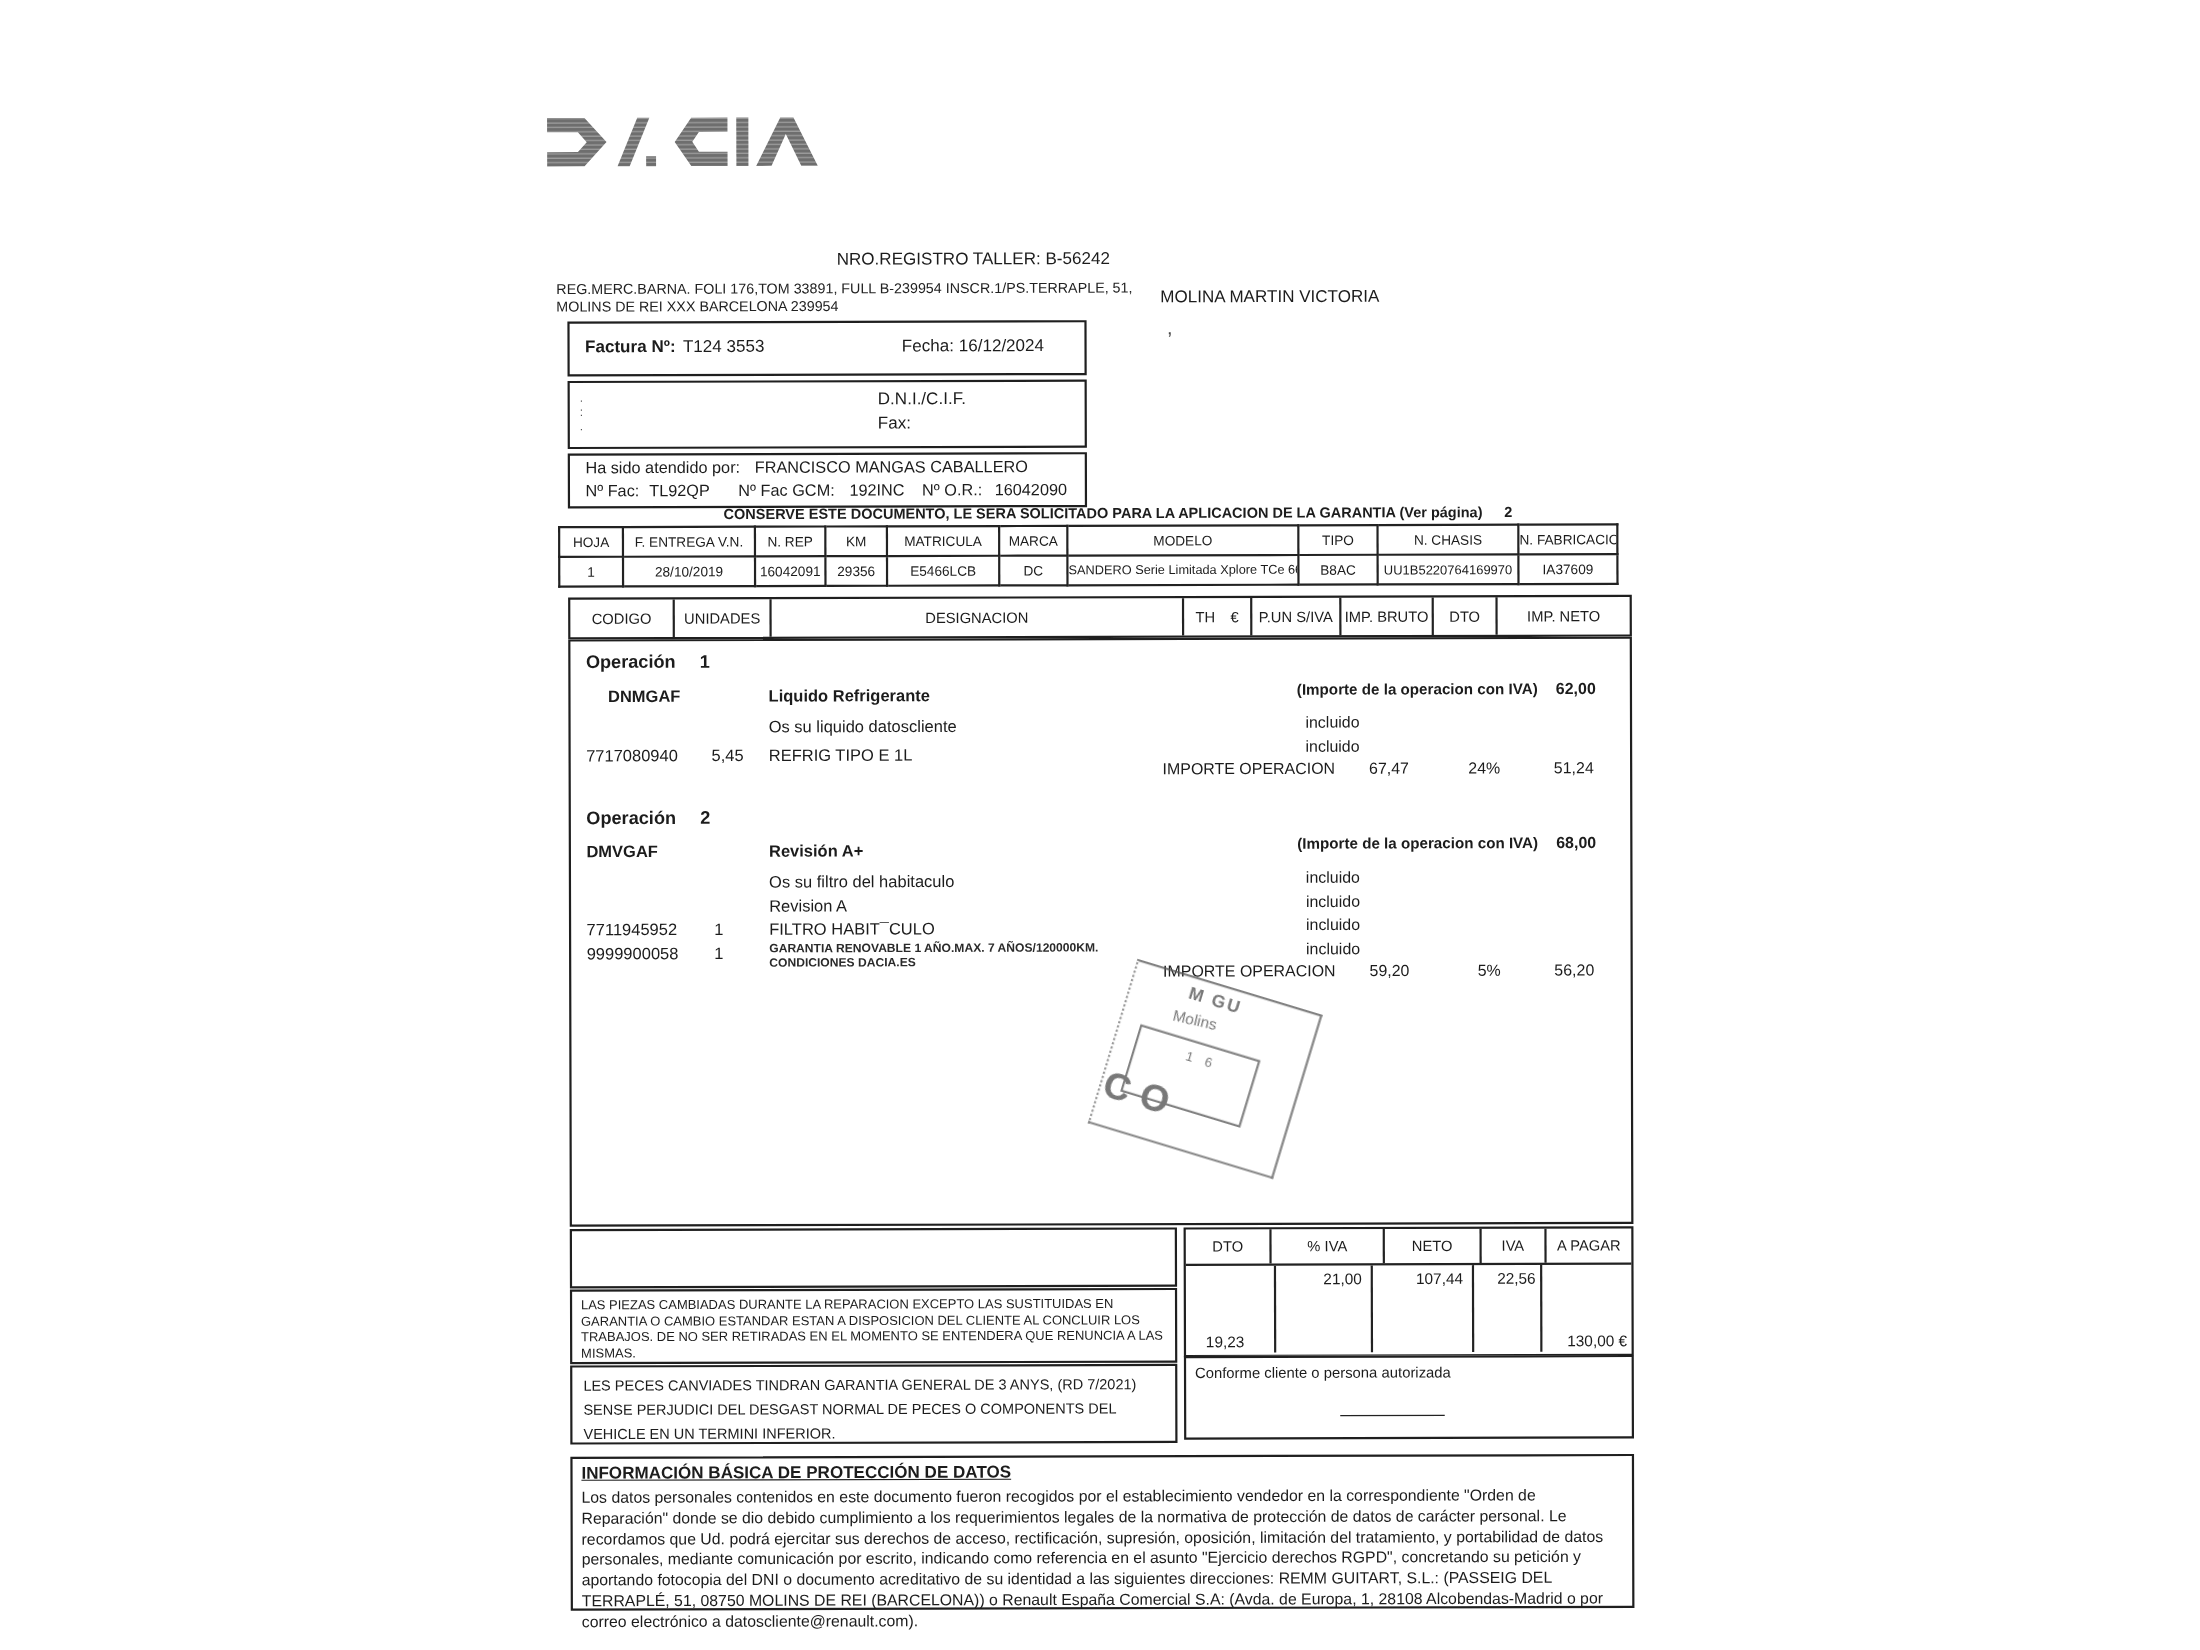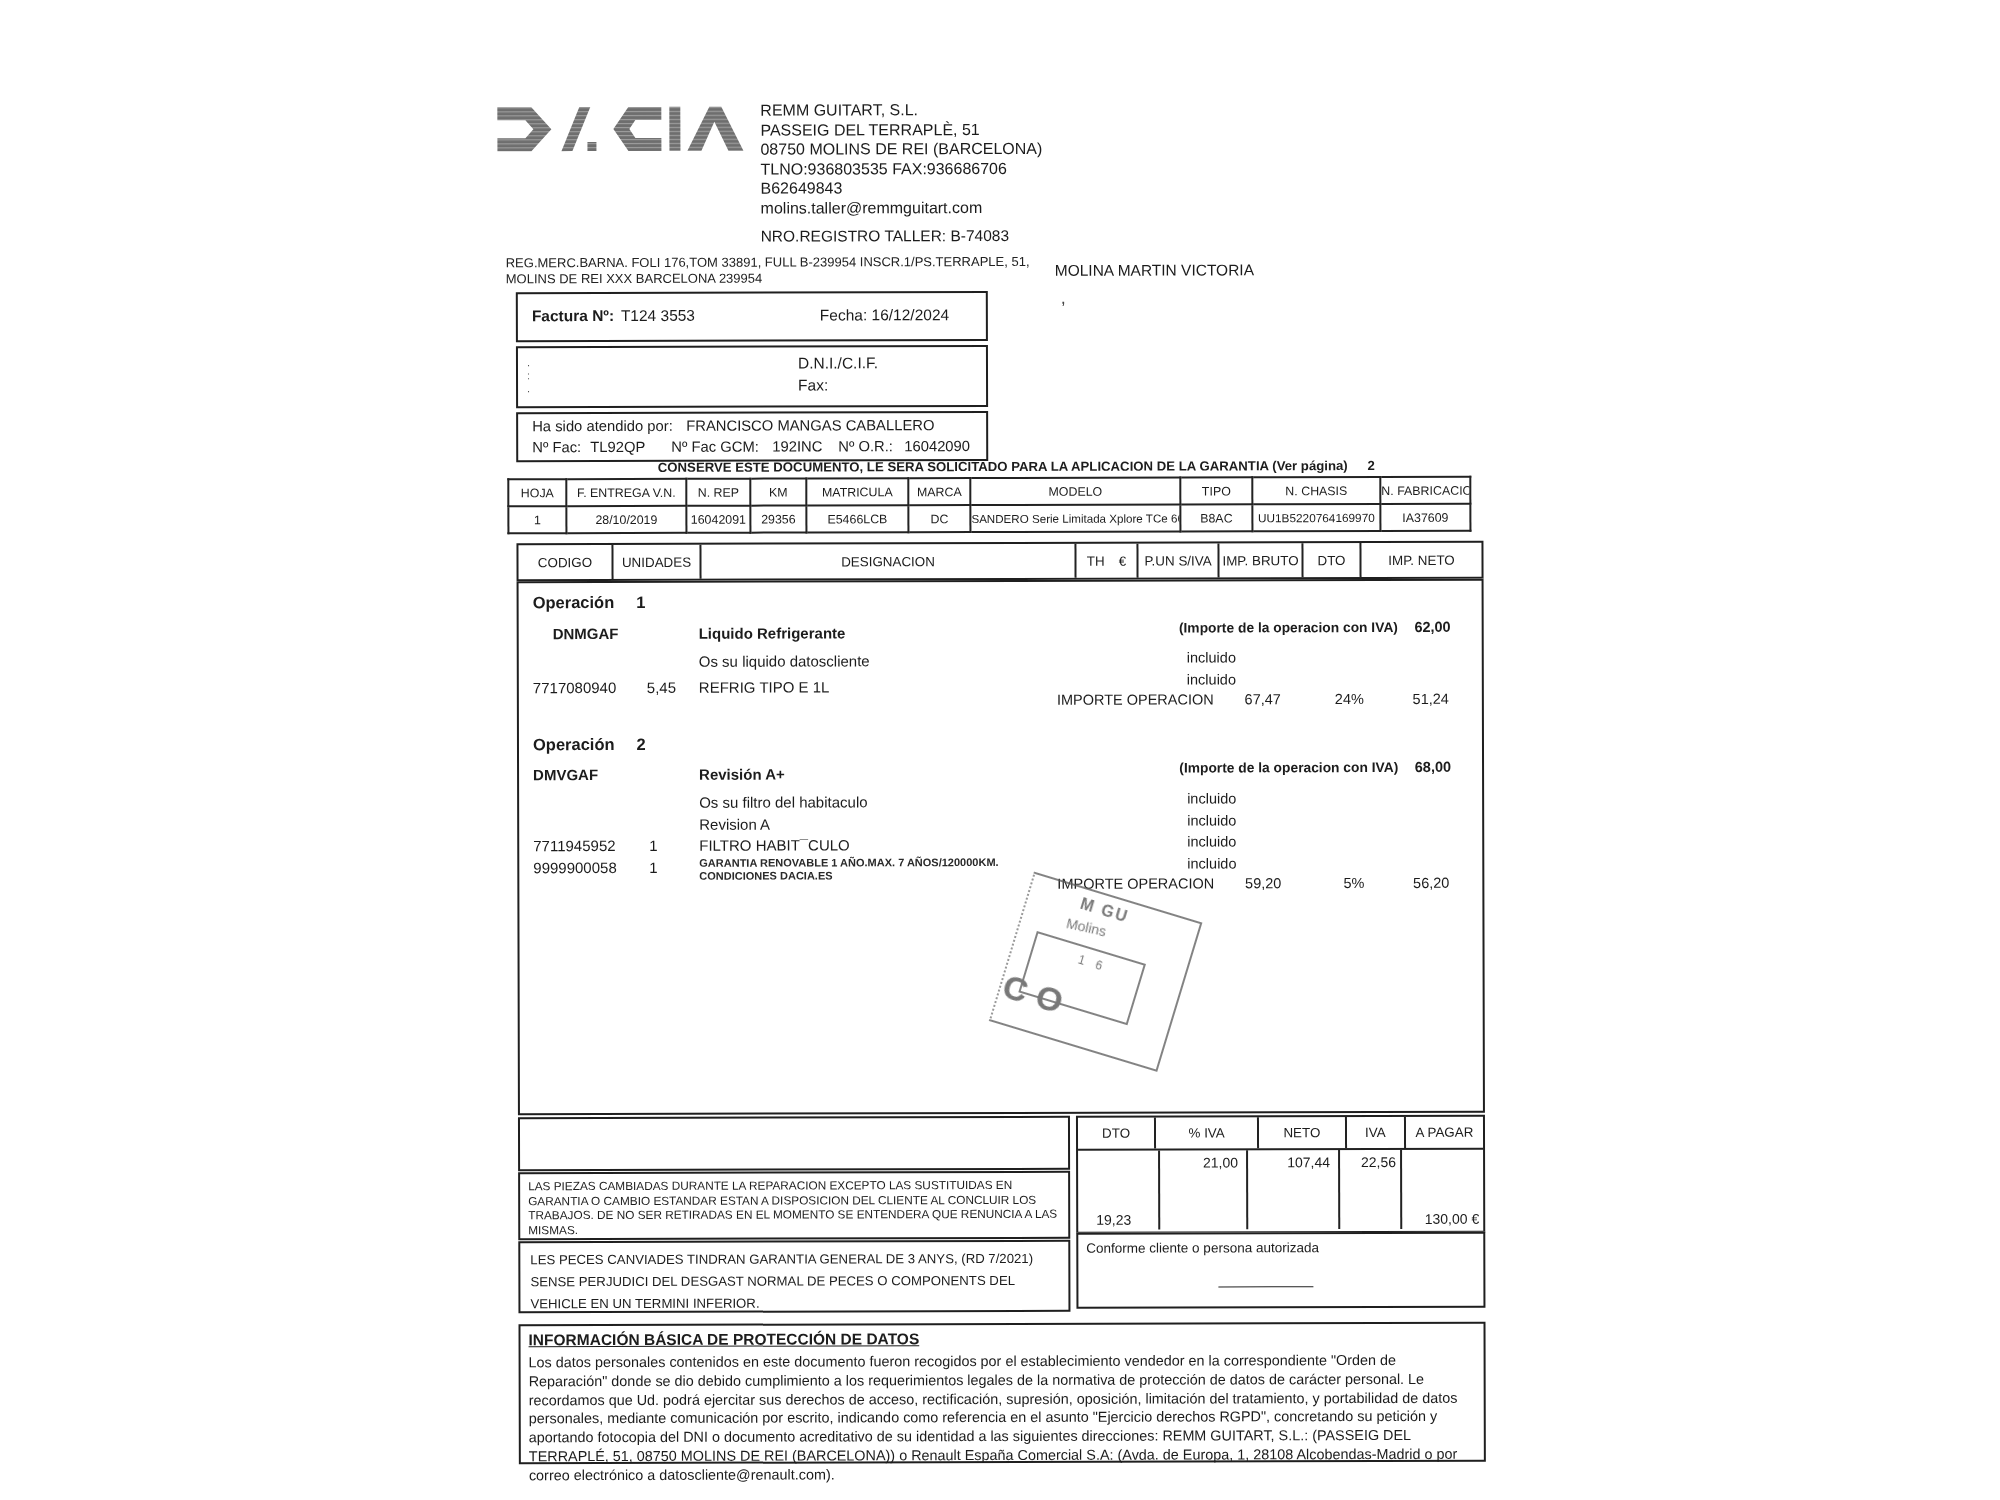--- a/index.html
+++ b/index.html
@@ -66,29 +66,21 @@
       </pattern>
     </defs>
     <path d="M2,14 h34 l20,22 -20,22 H2 v-13 h28 l8,-9 -8,-9 H2 z" fill="url(#hatch)"></path>
     <path d="M66,58 L84,14 h11 L77,58 z" fill="url(#hatch)"></path>
     <rect x="92" y="49" width="9" height="9" fill="url(#hatch)"></rect>
     <path d="M166,14 h-33 l-15,22 15,22 h33 v-13 h-26 l-6,-9 6,-9 h26 z" fill="url(#hatch)"></path>
     <rect x="174" y="14" width="11" height="44" fill="url(#hatch)"></rect>
     <path d="M192,58 L214,14 h12 L248,58 h-15 l-14,-29 -13,29 z" fill="url(#hatch)"></path>
   </svg>
 
-  <div class="abs company">
-    <div>REMM GUITART, S.L.</div>
-    <div>PASSEIG DEL TERRAPLÈ, 51</div>
-    <div>08750 MOLINS DE REI (BARCELONA)</div>
-    <div>TLNO:936803535 FAX:936686706</div>
-    <div>B62649843</div>
-    <div>molins.taller@remmguitart.com</div>
-  </div>
-  <div class="abs registro">NRO.REGISTRO TALLER:  B-74083</div>
+  <div class="abs registro">NRO.REGISTRO TALLER:  B-56242</div>
   <div class="abs regmerc">REG.MERC.BARNA. FOLI 176,TOM 33891, FULL B-239954 INSCR.1/PS.TERRAPLE, 51, MOLINS DE REI XXX BARCELONA 239954</div>
   <div class="abs customer">MOLINA MARTIN VICTORIA</div>
   <div class="abs tick">,</div>
 
   <div class="box thick" style="left:517px;top:291px;width:468px;height:46px;">
     <span class="abs b" style="left:14px;top:13px;font-size:15.5px;">Factura Nº:</span>
     <span class="abs" style="left:103px;top:13px;font-size:15.5px;">T124 3553</span>
     <span class="abs" style="left:302px;top:13px;font-size:15.5px;">Fecha: 16/12/2024</span>
   </div>
 

